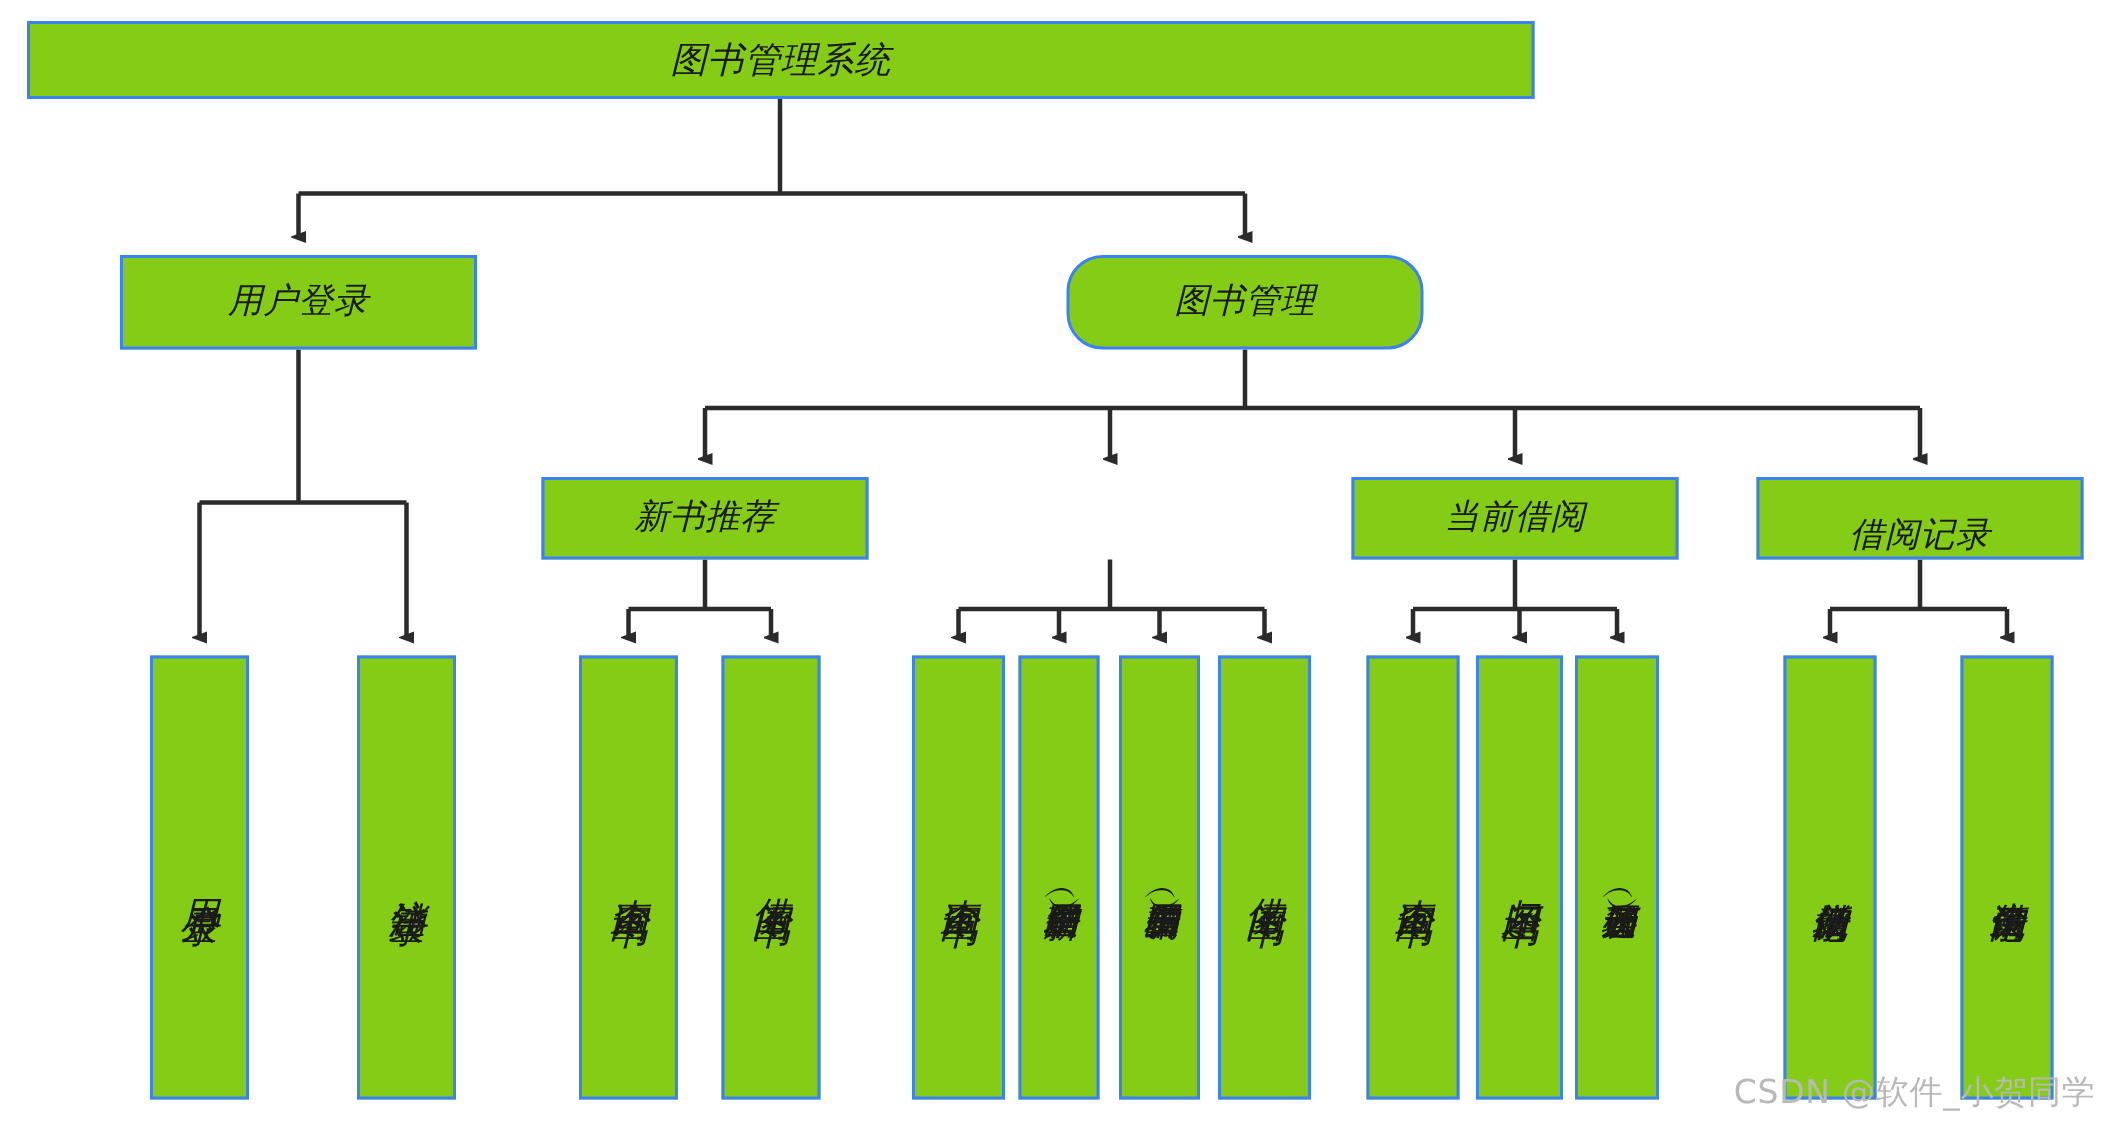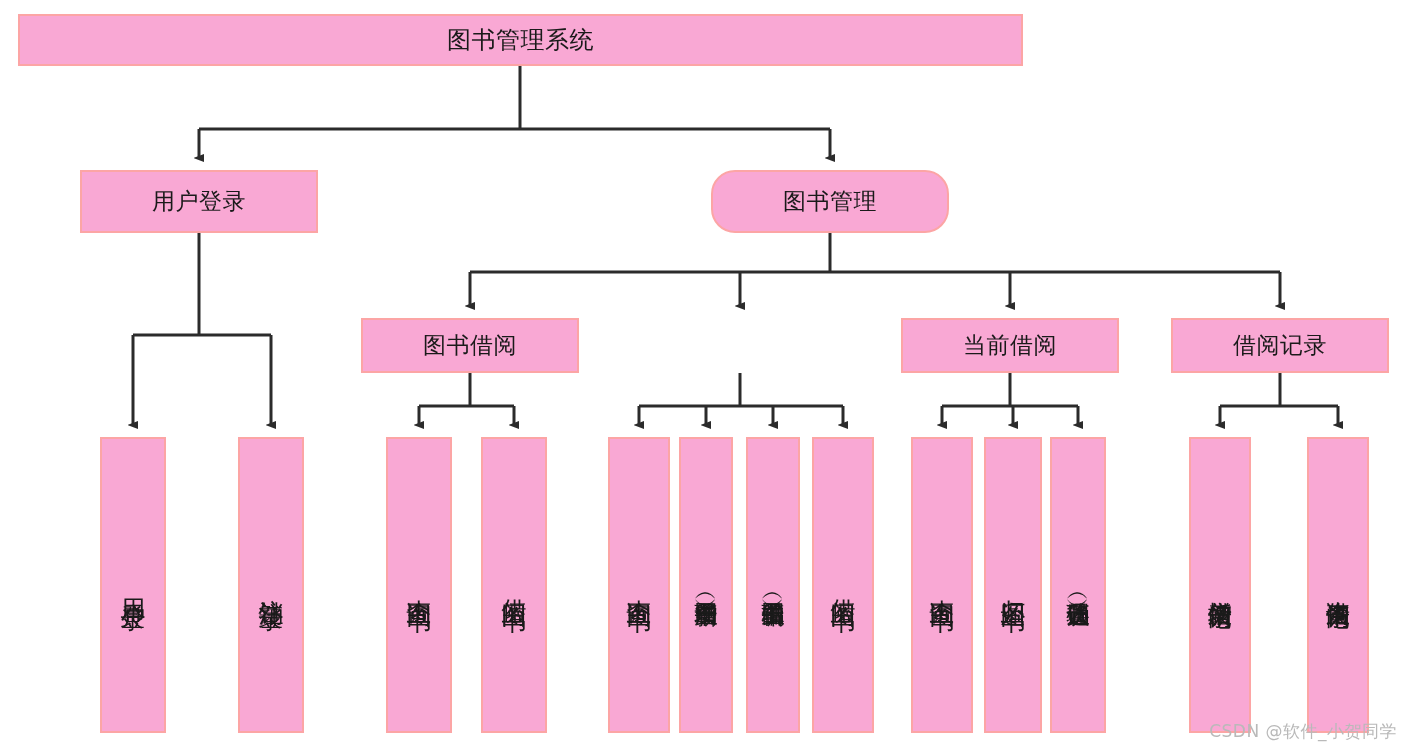--- a/index.html
+++ b/index.html
@@ -21,26 +21,27 @@
   #diagram-svg {
     position: absolute;
     left: 0;
     top: 0;
     width: 1405px;
     height: 747px;
   }
   .node {
     position: absolute;
     box-sizing: border-box;
-    border: 2px solid #fca5a5;
-    background: #f9a8d4;
+    border: 2px solid #3b82f6;
+    background: #84cc16;
     display: flex;
     align-items: center;
     justify-content: center;
     color: #1a1a1a;
+    font-style: italic;
   }
   .node-label {
     display: block;
     text-align: center;
     line-height: 1.12;
     white-space: nowrap;
   }
   
   .node.horiz .node-label {
     font-size: 23px;
@@ -69,21 +70,21 @@
     letter-spacing: 1px;
   }
   .node.vert.xlong .node-label {
     font-size: 23px;
     letter-spacing: 0px;
   }
   #watermark {
     position: absolute;
     right: 8px;
     bottom: 4px;
-    font-size: 17px;
+    font-size: 22px;
     color: #b9b9b9;
     white-space: nowrap;
     letter-spacing: 0.5px;
     pointer-events: none;
   }
 </style>
 </head>
 <body>
 
 <div id="diagram-root">
@@ -143,26 +144,26 @@
   </div>
 
   <div class="node horiz" style="left:80px; top:170px; width:238px; height:63px;">
     <span class="node-label">用户登录</span>
   </div>
   <div class="node horiz" style="left:711px; top:170px; width:238px; height:63px;border-radius:24px;">
     <span class="node-label">图书管理</span>
   </div>
 
   <div class="node horiz" style="left:361px; top:318px; width:218px; height:55px;">
-    <span class="node-label">图书借阅</span>
+    <span class="node-label">新书推荐</span>
   </div>
   <div class="node horiz" style="left:901px; top:318px; width:218px; height:55px;">
     <span class="node-label">当前借阅</span>
   </div>
-  <div class="node horiz" style="left:1171px; top:318px; width:218px; height:55px;">
+  <div class="node horiz" style="left:1171px; top:318px; width:218px; height:55px;align-items:flex-end;">
     <span class="node-label">借阅记录</span>
   </div>
 
   <div class="node vert" style="left:100px; top:437px; width:66px; height:296px;">
     <span class="node-label">用户登录</span>
   </div>
   <div class="node vert" style="left:238px; top:437px; width:66px; height:296px;">
     <span class="node-label">注销登录</span>
   </div>
   <div class="node vert" style="left:386px; top:437px; width:66px; height:296px;">

